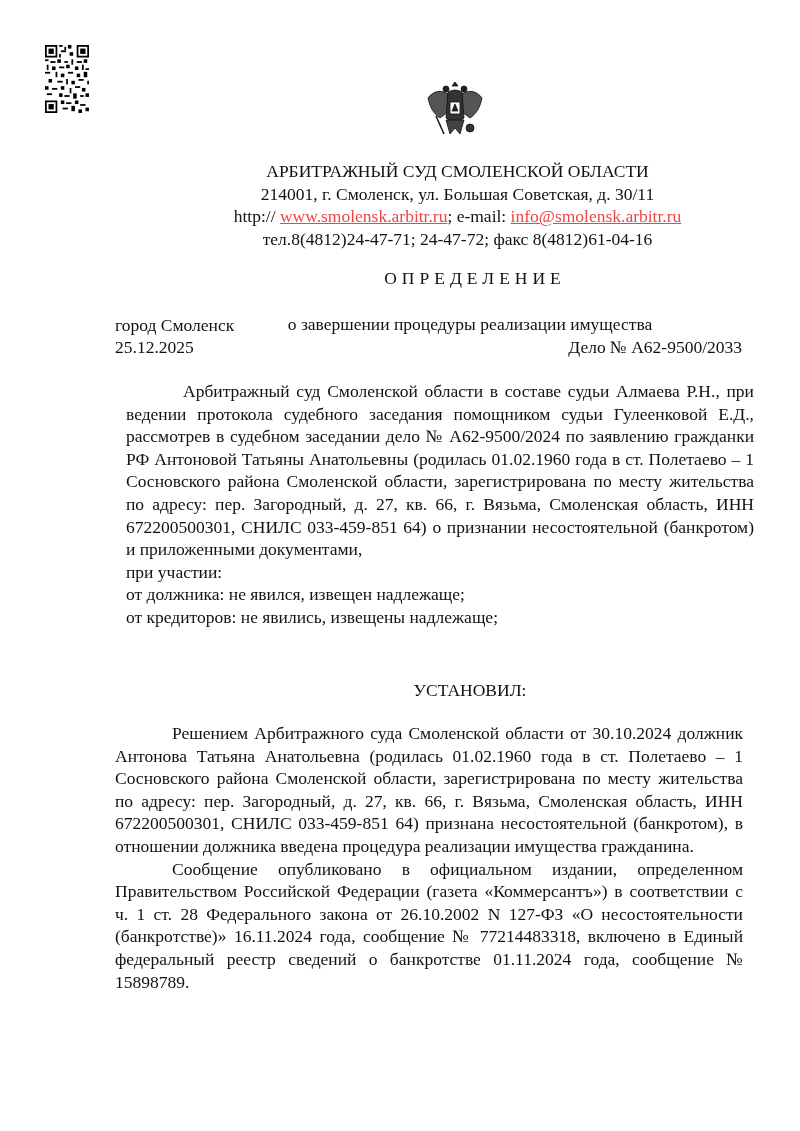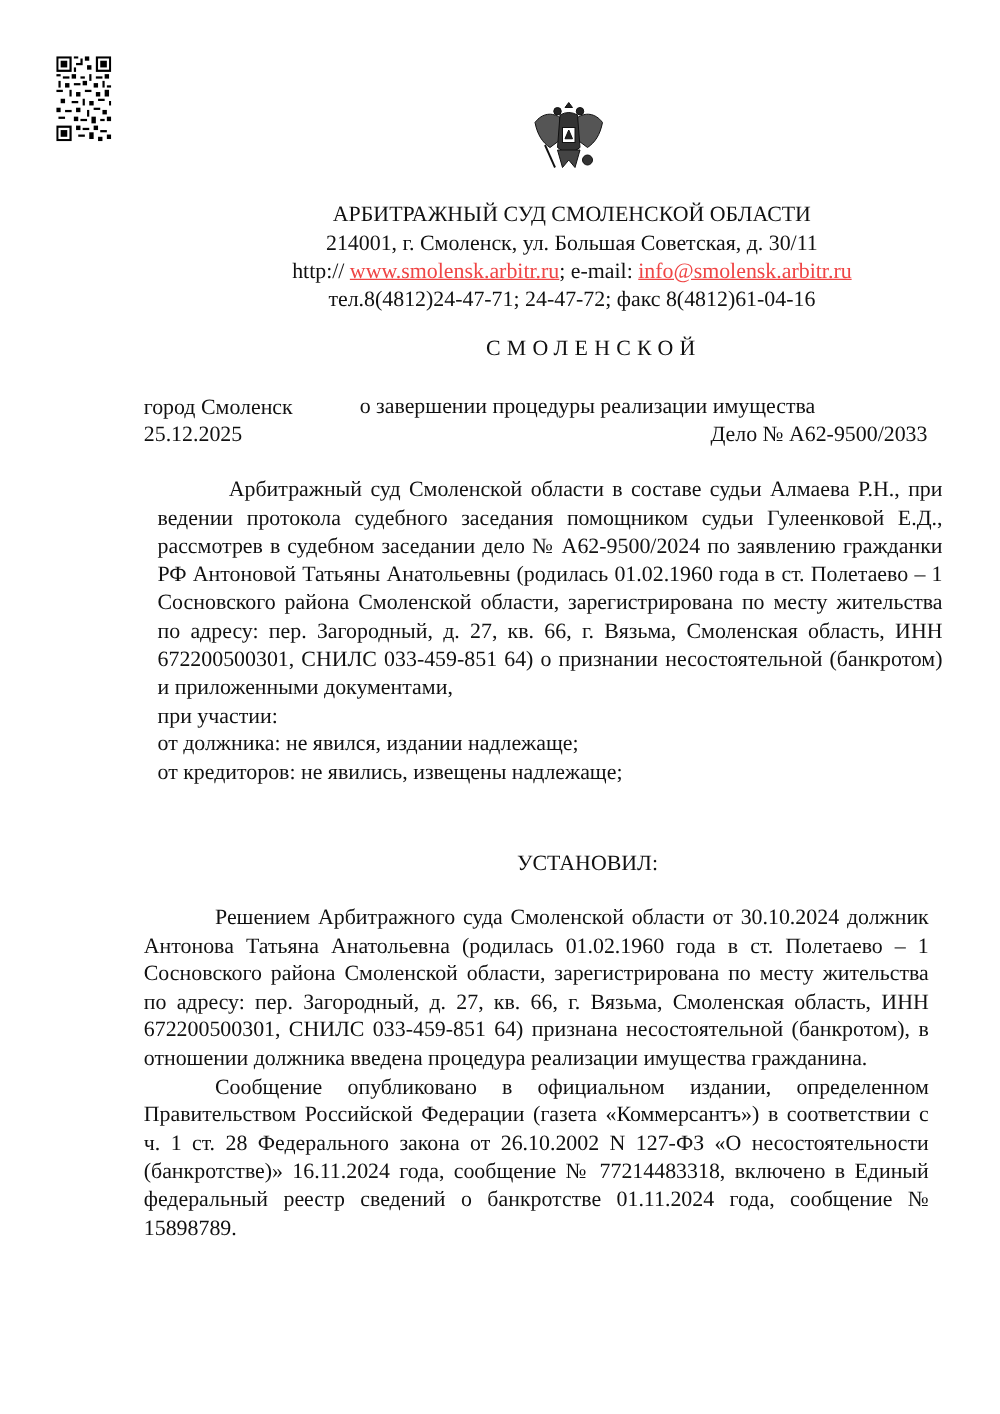--- a/index.html
+++ b/index.html
@@ -111,30 +111,30 @@
   </g>
 </svg>
 
 <div class="header">
   <div>АРБИТРАЖНЫЙ СУД СМОЛЕНСКОЙ ОБЛАСТИ</div>
   <div>214001, г. Смоленск, ул. Большая Советская, д. 30/11</div>
   <div><span>http:// </span><a>www.smolensk.arbitr.ru</a><span>; e-mail: </span><a>info@smolensk.arbitr.ru</a></div>
   <div>тел.8(4812)24-47-71; 24-47-72; факс 8(4812)61-04-16</div>
 </div>
 
-<div class="title">СМОЛЕНСКОЙ</div>
+<div class="title">ОПРЕДЕЛЕНИЕ</div>
 <div class="subtitle">о завершении процедуры реализации имущества</div>
 <div class="city">город Смоленск</div>
 <div class="date">25.12.2025</div>
 <div class="case">Дело № А62-9500/2033</div>
 
 <div class="body1">
   <p class="para">Арбитражный суд Смоленской области в составе судьи Алмаева Р.Н., при ведении протокола судебного заседания помощником судьи Гулеенковой Е.Д.,  рассмотрев в судебном заседании дело № А62-9500/2024 по заявлению гражданки РФ Антоновой Татьяны Анатольевны (родилась 01.02.1960 года в ст. Полетаево – 1 Сосновского района Смоленской области, зарегистрирована по месту жительства по адресу: пер. Загородный, д. 27, кв. 66,  г. Вязьма, Смоленская область, ИНН 672200500301, СНИЛС 033-459-851 64) о признании  несостоятельной (банкротом) и приложенными документами,</p>
   <p class="line">при участии:</p>
-  <p class="line">от должника: не явился, издании надлежаще;</p>
+  <p class="line">от должника: не явился, извещен надлежаще;</p>
   <p class="line">от кредиторов: не явились, извещены надлежаще;</p>
 </div>
 
 <div class="established">УСТАНОВИЛ:</div>
 
 <div class="body2">
   <p class="para">Решением Арбитражного суда Смоленской области от 30.10.2024 должник Антонова Татьяна Анатольевна (родилась 01.02.1960 года в ст. Полетаево – 1 Сосновского района Смоленской области, зарегистрирована по месту жительства по адресу: пер. Загородный, д. 27, кв. 66,  г. Вязьма, Смоленская область, ИНН 672200500301, СНИЛС 033-459-851 64) признана несостоятельной (банкротом), в отношении должника введена процедура реализации имущества гражданина.</p>
   <p class="para">Сообщение опубликовано в официальном издании, определенном Правительством Российской Федерации (газета «Коммерсантъ») в соответствии с ч. 1 ст. 28 Федерального закона от 26.10.2002 N 127-ФЗ «О несостоятельности (банкротстве)» 16.11.2024 года, сообщение № 77214483318, включено в Единый федеральный реестр сведений о банкротстве 01.11.2024 года, сообщение  № 15898789.</p>
 </div>
 

